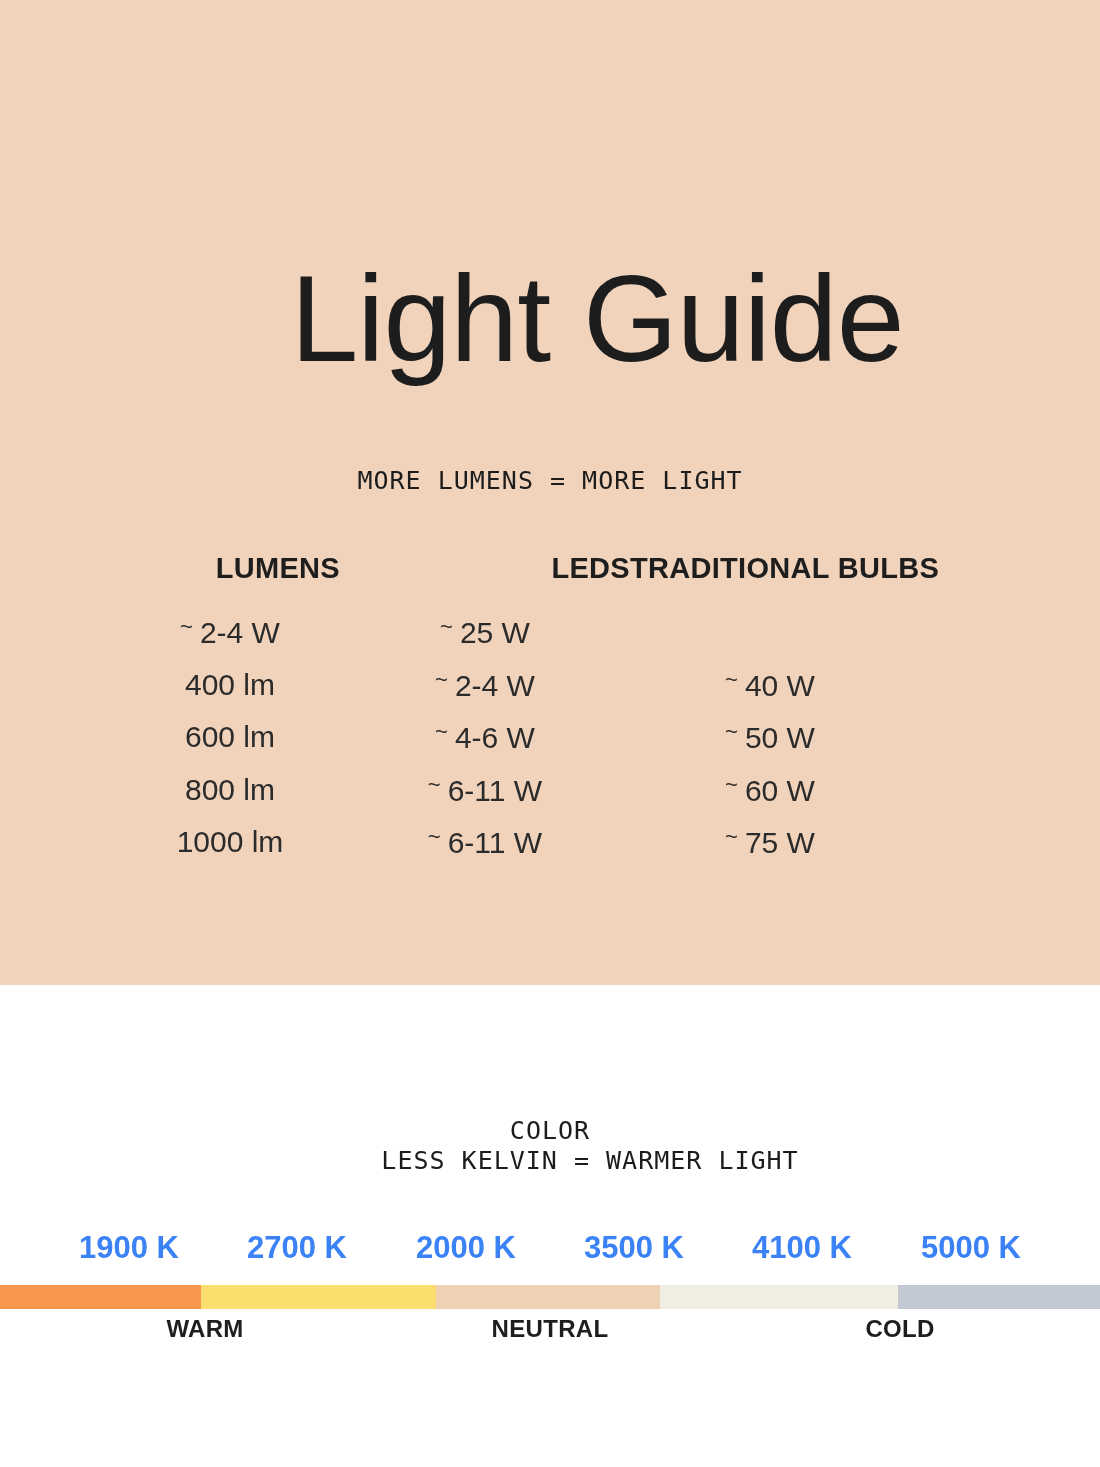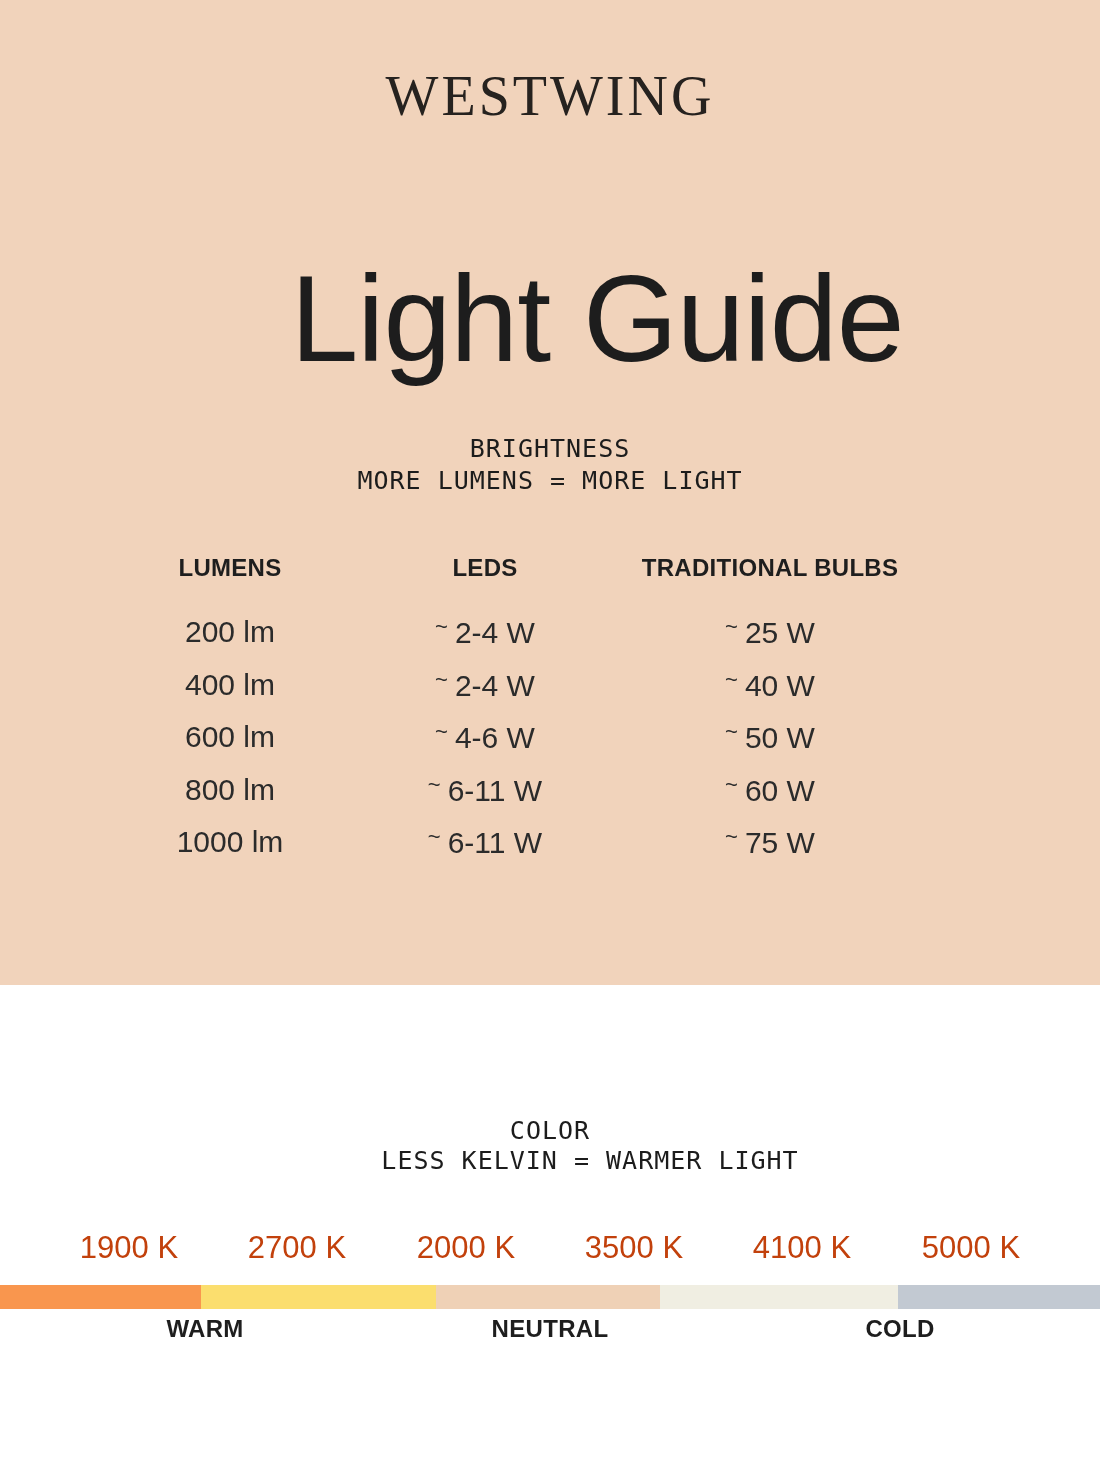--- a/index.html
+++ b/index.html
@@ -65,22 +65,22 @@
     position: absolute;
     left: 120px; top: 548px;
     width: 790px;
   }
   .thead, .trow {
     display: grid;
     grid-template-columns: 220px 290px 280px;
   }
   .thead { height: 40px; }
   .th {
-    text-align: center;
-    font-size: 24px;
+    text-align: right;
+    font-size: 29px;
     font-weight: 700;
     letter-spacing: 0.3px;
     color: #1e1e1e;
     line-height: 40px;
     white-space: nowrap;
   }
   .tbody { margin-top: 18px; }
   .trow { height: 52.5px; align-items: center; }
   .td {
     text-align: center;
@@ -98,22 +98,22 @@
   }
   .kelvin-labels {
     position: absolute;
     top: 245px; left: 0; width: 100%;  
     height: 40px;
   }
   .kelvin-label {
     position: absolute;
     transform: translateX(-50%);
     font-size: 31px;
-    font-weight: 400;
-    color: #c2410c;
+    font-weight: 700;
+    color: #3b82f6;
     white-space: nowrap;
   }
   .scale-bar {
     position: absolute;
     top: 300px; left: 0;   
     width: 1100px; height: 24px;
     display: flex;
   }
   .scale-segment { height: 100%; }
   .zone-labels {
@@ -130,35 +130,32 @@
     color: #1e1e1e;
     white-space: nowrap;
   }
 </style>
 </head>
 <body>
 
 <div class="page">
 
   <section class="top-section">
-    <div class="brand">WESTWING</div>
     <h1 class="title">Light Guide</h1>
 
-    <div class="mono-line brightness-heading">BRIGHTNESS</div>
     <div class="mono-line brightness-subheading">MORE LUMENS = MORE LIGHT</div>
 
     <div class="lumens-table">
       <div class="thead">
         <div class="th">LUMENS</div>
         <div class="th">LEDS</div>
         <div class="th">TRADITIONAL BULBS</div>
       </div>
       <div class="tbody">
         <div class="trow">
-          <div class="td">200 lm</div>
           <div class="td"><span class="tilde">~</span><span>2-4 W</span></div>
           <div class="td"><span class="tilde">~</span><span>25 W</span></div>
         </div>
         <div class="trow">
           <div class="td">400 lm</div>
           <div class="td"><span class="tilde">~</span><span>2-4 W</span></div>
           <div class="td"><span class="tilde">~</span><span>40 W</span></div>
         </div>
         <div class="trow">
           <div class="td">600 lm</div>

